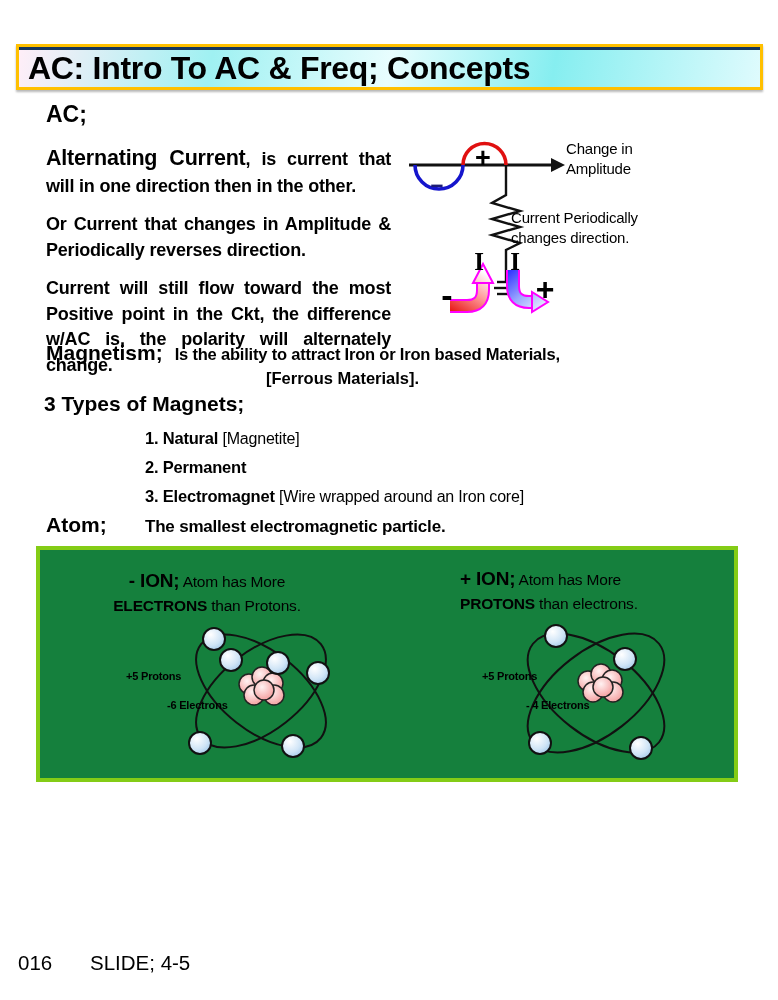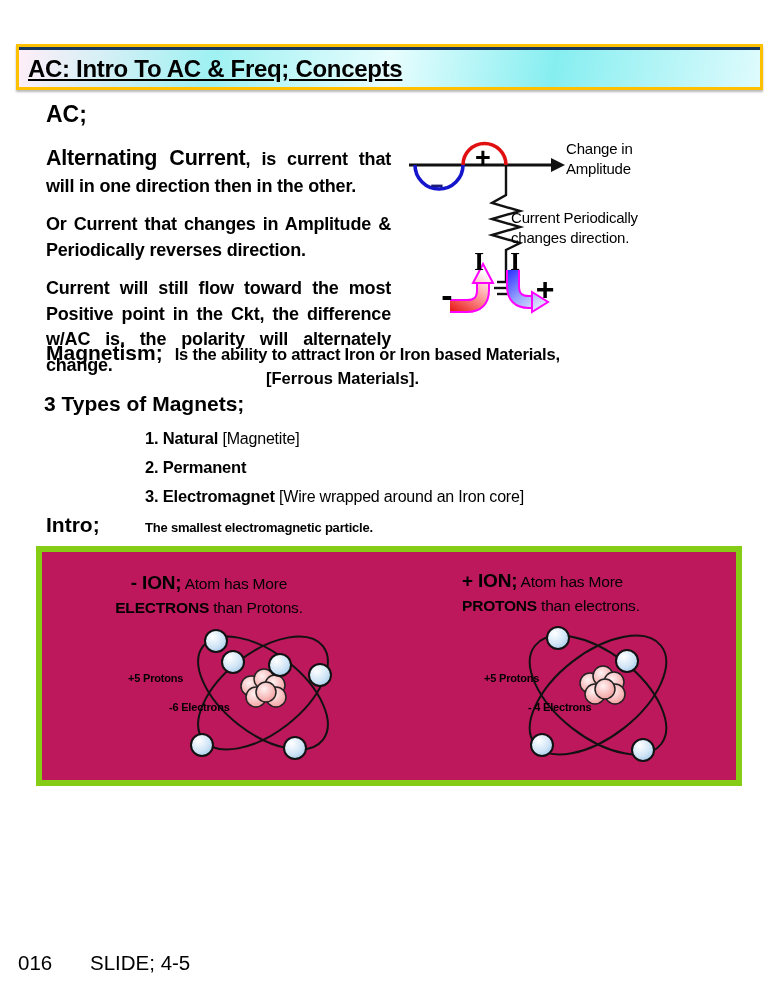--- a/index.html
+++ b/index.html
@@ -7,21 +7,21 @@
        font-family:"Liberation Sans","DejaVu Sans",sans-serif;color:#000;}
   .page{position:relative;width:778px;height:1000px;background:#fff;overflow:hidden;}
   .abs{position:absolute;}
 
   
   .banner{left:16px;top:44px;width:741px;border:3px solid #ffc000;
           box-shadow:0 2px 2px rgba(0,0,0,.28);}
   .banner-in{border-top:3px solid #17375e;height:37px;display:flex;align-items:center;
       padding-left:9px;
       background:linear-gradient(100deg,#ffeef8 0%,#9ff1f2 26%,#e8fdfe 50%,#86eef0 72%,#dffbfd 100%);}
-  .banner-title{font-size:24px;font-weight:bold;letter-spacing:-0.3px;text-decoration:underline;}
+  .banner-title{font-size:32px;font-weight:bold;letter-spacing:-0.3px;}
 
   
   .intro{left:46px;top:101px;width:345px;}
   .ac-heading{font-size:23px;font-weight:bold;margin:0 0 15px 0;}
   .para{font-size:18px;font-weight:bold;line-height:1.42;text-align:justify;
         margin:0 0 13px 0;letter-spacing:-0.2px;}
   .para .lead{font-size:21.5px;}
 
   
   .diag-label{font-size:15px;line-height:1.35;white-space:pre-line;letter-spacing:-0.2px;}
@@ -34,24 +34,24 @@
   .mag-line2{font-size:16.5px;font-weight:bold;margin:4px 0 0 220px;}
 
   .types-heading{left:44px;top:392px;}
   .magnet-list{left:145px;top:429px;font-size:16.5px;}
   .magnet-item{margin-bottom:10px;letter-spacing:-0.2px;}
   .magnet-item .ilead{font-weight:bold;}
   .magnet-item .irest{font-weight:normal;font-size:16px;}
 
   .atom-row{left:46px;top:513px;display:flex;align-items:baseline;}
   .atom-row h2{min-width:99px;}
-  .atom-text{font-size:13px;font-weight:bold;letter-spacing:-0.2px;}
-
-  
-  .ion-box{left:36px;top:546px;width:694px;height:228px;border:6px solid #84cc16;background:#be185d;}
+  .atom-text{font-size:17px;font-weight:bold;letter-spacing:-0.2px;}
+
+  
+  .ion-box{left:36px;top:546px;width:694px;height:228px;border:4px solid #84cc16;background:#15803d;}
   .ion-head{font-size:15.5px;line-height:1.45;letter-spacing:-0.2px;}
   .ion-head .ion-lead{font-size:19px;font-weight:bold;}
   .ion-head b{font-weight:bold;}
   .ion-left{left:42px;top:17px;width:250px;text-align:center;}
   .ion-right{left:420px;top:15px;width:260px;text-align:left;}
   .atom-label{font-size:11px;font-weight:bold;letter-spacing:-0.2px;z-index:3;}
 
   
   .footer-num{left:18px;top:951px;font-size:20.5px;}
   .footer-slide{left:90px;top:951px;font-size:20.5px;}
@@ -142,21 +142,21 @@
   </div>
 
   <h2 class="abs h-big types-heading">3 Types of Magnets;</h2>
   <div class="abs magnet-list">
     <div class="magnet-item"><span class="ilead">1. Natural</span><span class="irest"> [Magnetite]</span></div>
     <div class="magnet-item"><span class="ilead">2. Permanent</span><span class="irest"></span></div>
     <div class="magnet-item"><span class="ilead">3. Electromagnet</span><span class="irest"> [Wire wrapped around an Iron core]</span></div>
   </div>
 
   <div class="abs atom-row">
-    <h2 class="h-big">Intro;</h2>
+    <h2 class="h-big">Atom;</h2>
     <span class="atom-text">The smallest electromagnetic particle.</span>
   </div>
 
   <div class="abs ion-box">
 
     <div class="abs ion-head ion-left">
       <span class="ion-lead">- ION;</span><span> Atom has More</span><br>
       <b>ELECTRONS</b><span> than Protons.</span>
     </div>
 

